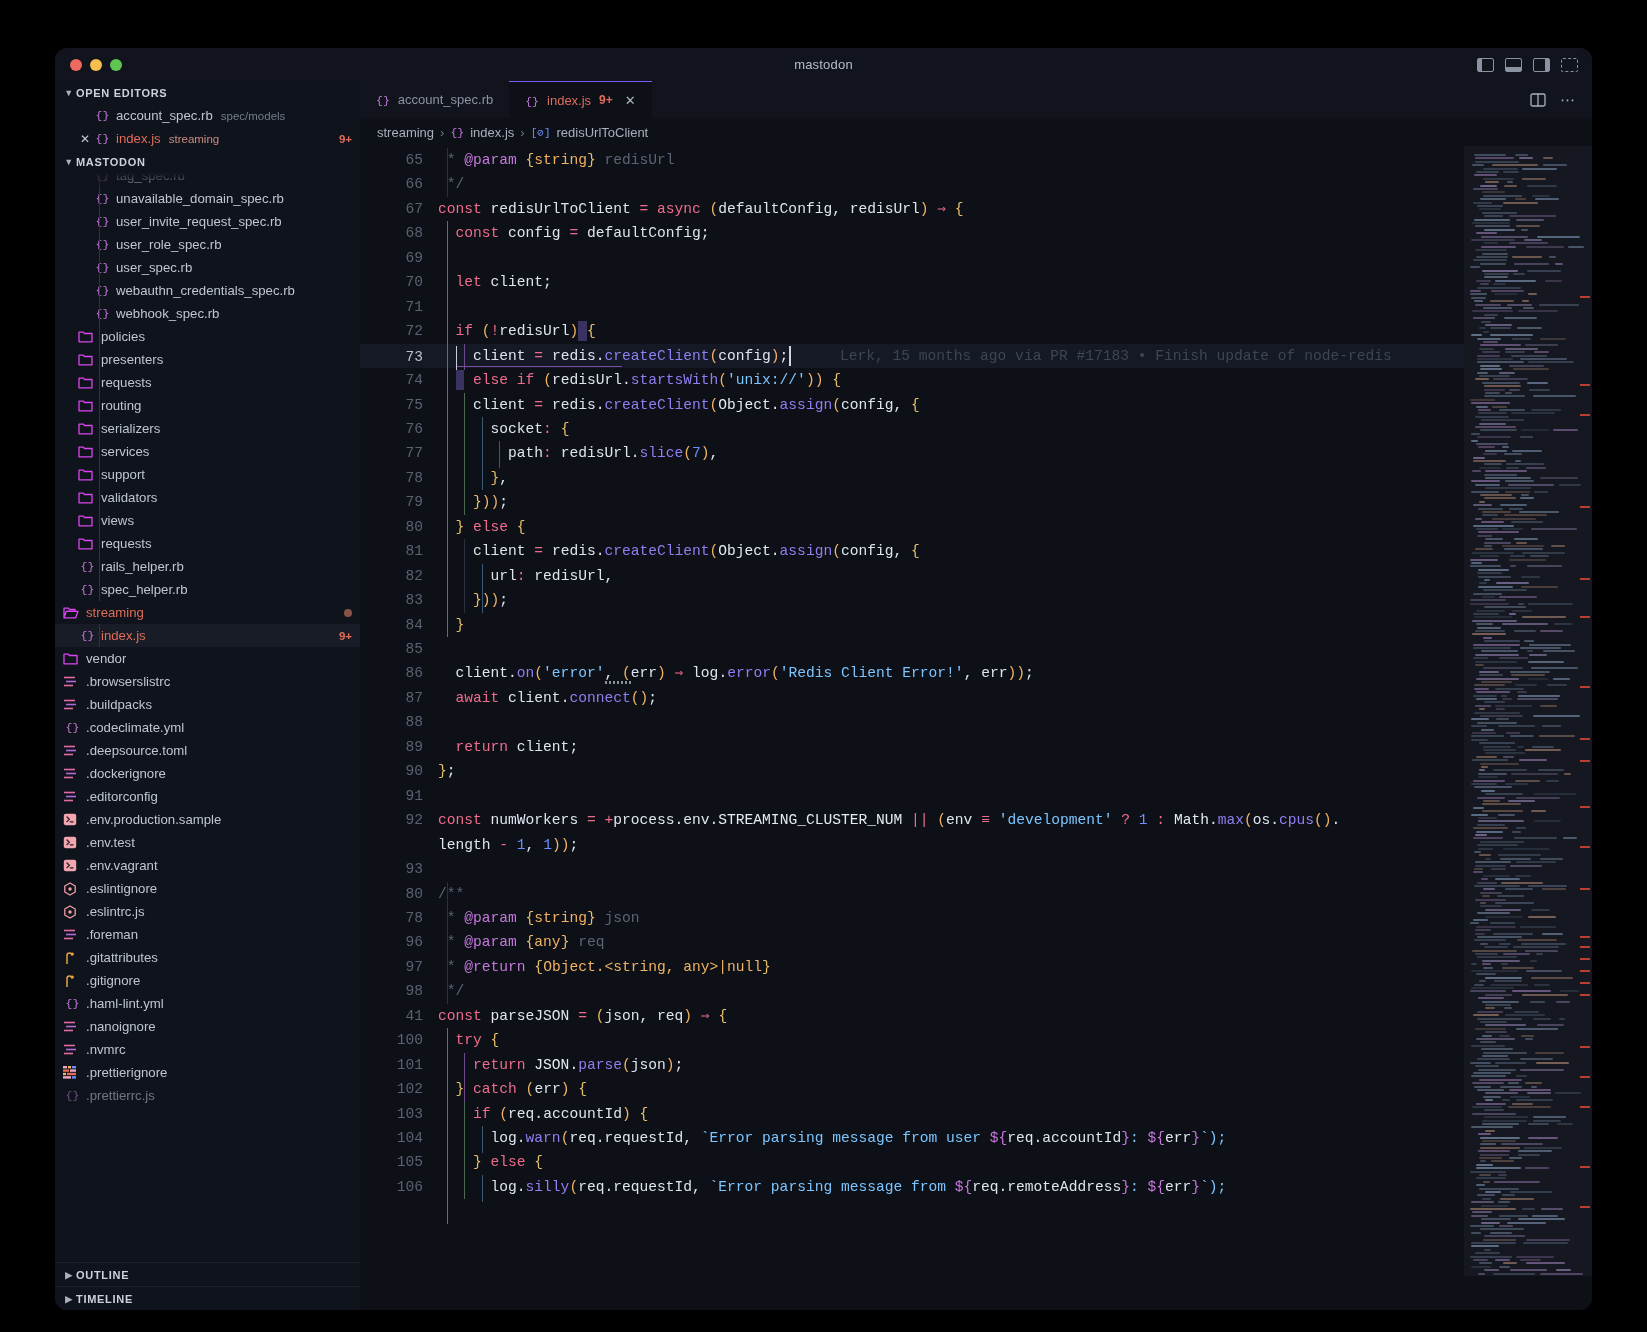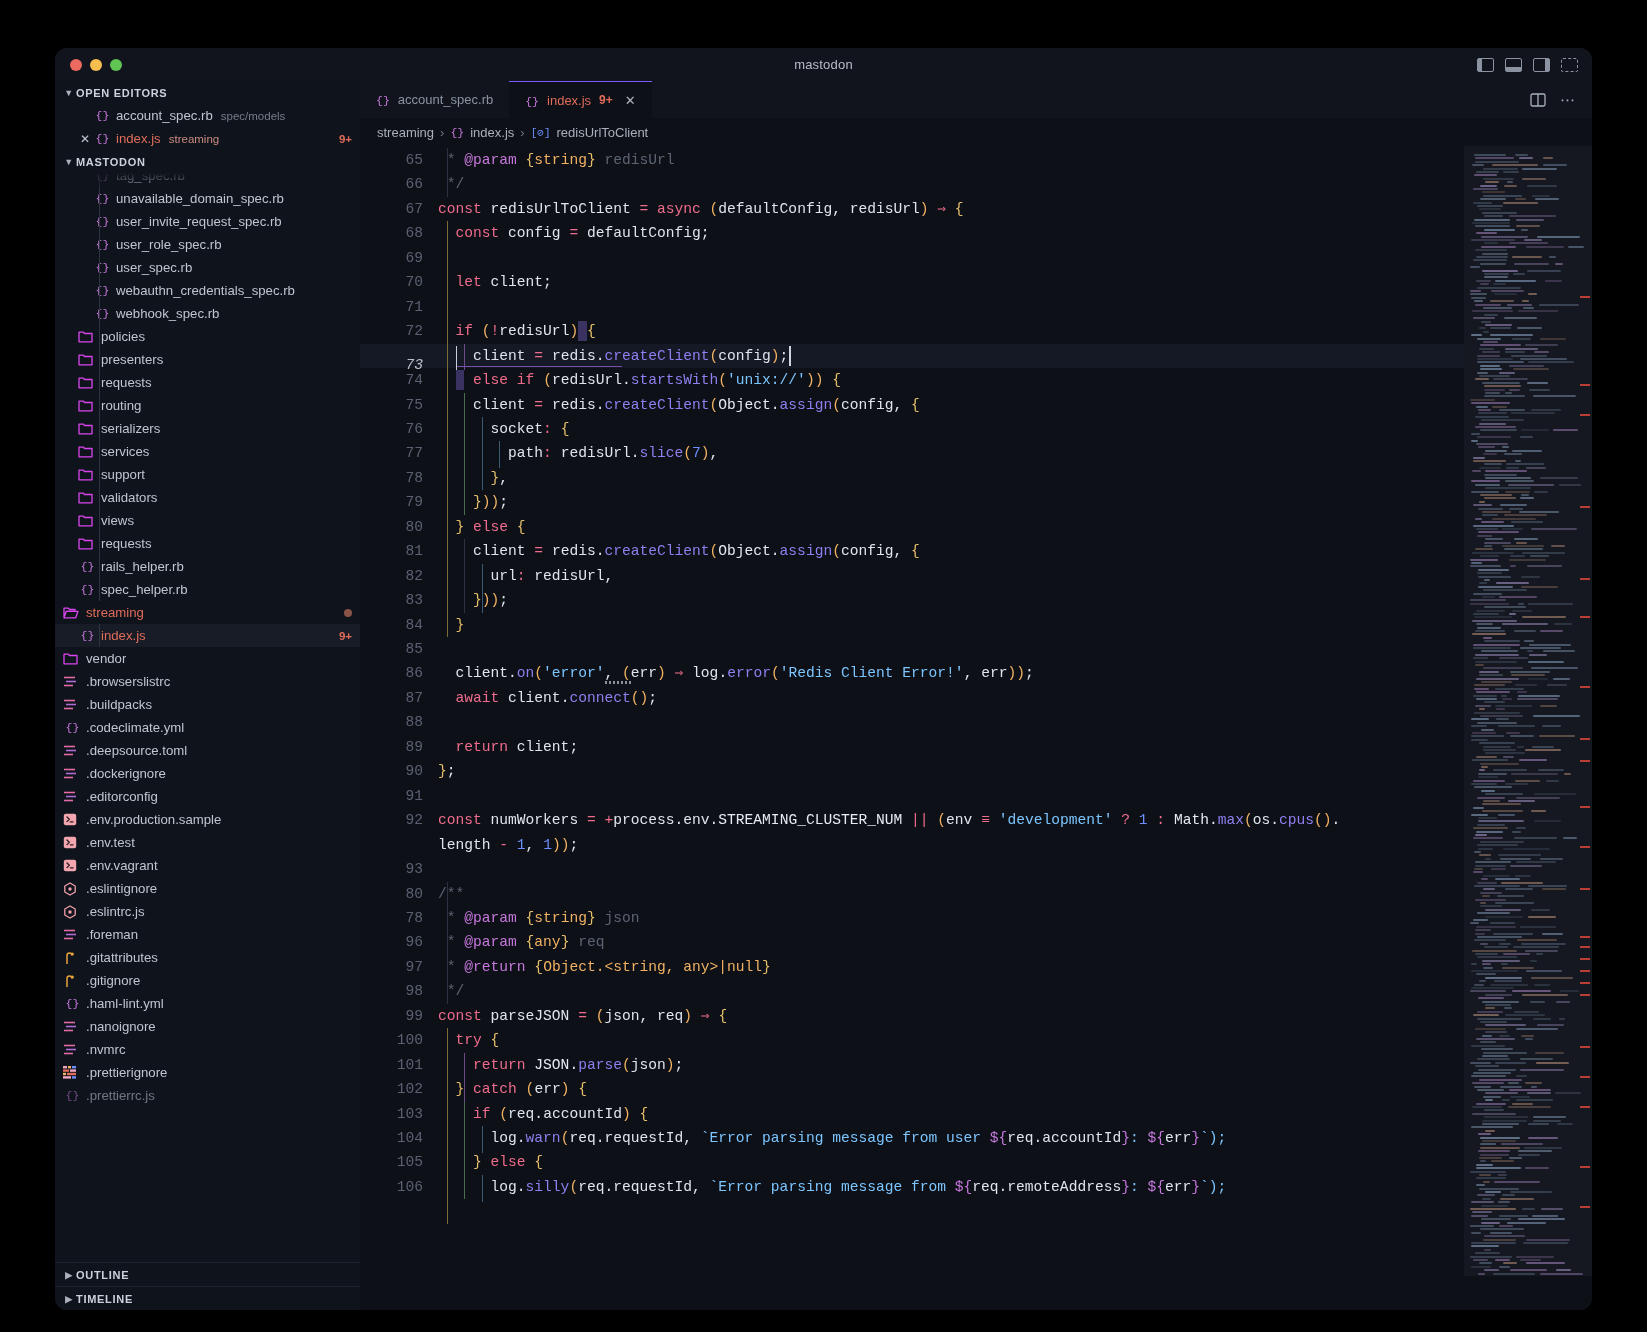--- a/index.html
+++ b/index.html
@@ -446,22 +446,23 @@
             <div class="ct" style="top: 75.35px;">  <span class="kw">const</span> <span class="var">config</span> <span class="op">=</span> <span class="var">defaultConfig</span><span class="var">;</span></div>
             <div class="ln" style="top: 99.8px;">69</div>
             <div class="ct" style="top: 99.8px;"></div>
             <div class="ln" style="top: 124.25px;">70</div>
             <div class="ct" style="top: 124.25px;">  <span class="kw">let</span> <span class="var">client</span><span class="var">;</span></div>
             <div class="ln" style="top: 148.7px;">71</div>
             <div class="ct" style="top: 148.7px;"></div>
             <div class="ln" style="top: 173.15px;">72</div>
             <div class="ct" style="top: 173.15px;">  <span class="kw">if</span> <span class="par">(</span><span class="op">!</span><span class="var">redisUrl</span><span class="par">)</span> <span class="brc">{</span></div>
             <div class="cur-line-bg" style="top: 197.6px;"></div>
-            <div class="ln cur" style="top: 207px; font-style: italic;">73</div>
+            <div class="ln cur" style="top: 199px;">73</div>
             <div class="ct" style="top: 197.6px;">    <span class="var">client</span> <span class="op">=</span> <span class="var">redis</span><span class="var">.</span><span class="fn">createClient</span><span class="par">(</span><span class="var">config</span><span class="par">)</span><span class="var">;</span></div>
+            <div class="ct blame" style="top: 197.6px; left: 479.98px;">Lerk, 15 months ago via PR #17183 • Finish update of node-redis</div>
             <div class="cursor" style="top: 200.1px; left: 429.2px;"></div>
             <div class="ln" style="top: 222.05px;">74</div>
             <div class="ct" style="top: 222.05px;">  <span class="brc">}</span> <span class="kw">else</span> <span class="kw">if</span> <span class="par">(</span><span class="var">redisUrl</span><span class="var">.</span><span class="fn">startsWith</span><span class="par">(</span><span class="str">'unix://'</span><span class="par">)</span><span class="par">)</span> <span class="brc">{</span></div>
             <div class="ln" style="top: 246.5px;">75</div>
             <div class="ct" style="top: 246.5px;">    <span class="var">client</span> <span class="op">=</span> <span class="var">redis</span><span class="var">.</span><span class="fn">createClient</span><span class="par">(</span><span class="wh">Object</span><span class="var">.</span><span class="fn">assign</span><span class="par">(</span><span class="var">config</span><span class="var">,</span> <span class="brc">{</span></div>
             <div class="ln" style="top: 270.95px;">76</div>
             <div class="ct" style="top: 270.95px;">      <span class="var">socket</span><span class="op">:</span> <span class="brc">{</span></div>
             <div class="ln" style="top: 295.4px;">77</div>
             <div class="ct" style="top: 295.4px;">        <span class="var">path</span><span class="op">:</span> <span class="var">redisUrl</span><span class="var">.</span><span class="fn">slice</span><span class="par">(</span><span class="num">7</span><span class="par">)</span><span class="var">,</span></div>
             <div class="ln" style="top: 319.85px;">78</div>
@@ -500,21 +501,21 @@
             <div class="ln" style="top: 735.5px;">80</div>
             <div class="ct" style="top: 735.5px;"><span class="cmt">/**</span></div>
             <div class="ln" style="top: 759.95px;">78</div>
             <div class="ct" style="top: 759.95px;"><span class="cmt"> * </span><span class="jsdoc">@param</span><span class="cmt"> </span><span class="brc">{</span><span class="typ">string</span><span class="brc">}</span><span class="cmt"> json</span></div>
             <div class="ln" style="top: 784.4px;">96</div>
             <div class="ct" style="top: 784.4px;"><span class="cmt"> * </span><span class="jsdoc">@param</span><span class="cmt"> </span><span class="brc">{</span><span class="typ">any</span><span class="brc">}</span><span class="cmt"> req</span></div>
             <div class="ln" style="top: 808.85px;">97</div>
             <div class="ct" style="top: 808.85px;"><span class="cmt"> * </span><span class="jsdoc">@return</span><span class="cmt"> </span><span class="brc">{</span><span class="typ">Object.&lt;string, any&gt;|null</span><span class="brc">}</span></div>
             <div class="ln" style="top: 833.3px;">98</div>
             <div class="ct" style="top: 833.3px;"><span class="cmt"> */</span></div>
-            <div class="ln" style="top: 857.75px;">99</div>
+            <div class="ln" style="top: 857.75px;">41</div>
             <div class="ct" style="top: 857.75px;"><span class="kw">const</span> <span class="var">parseJSON</span> <span class="op">=</span> <span class="par">(</span><span class="var">json</span><span class="var">,</span> <span class="var">req</span><span class="par">)</span> <span class="op">⇒</span> <span class="brc">{</span></div>
             <div class="ln" style="top: 882.2px;">100</div>
             <div class="ct" style="top: 882.2px;">  <span class="kw">try</span> <span class="brc">{</span></div>
             <div class="ln" style="top: 906.65px;">101</div>
             <div class="ct" style="top: 906.65px;">    <span class="kw">return</span> <span class="wh">JSON</span><span class="var">.</span><span class="fn">parse</span><span class="par">(</span><span class="var">json</span><span class="par">)</span><span class="var">;</span></div>
             <div class="ln" style="top: 931.1px;">102</div>
             <div class="ct" style="top: 931.1px;">  <span class="brc">}</span> <span class="kw">catch</span> <span class="par">(</span><span class="var">err</span><span class="par">)</span> <span class="brc">{</span></div>
             <div class="ln" style="top: 955.55px;">103</div>
             <div class="ct" style="top: 955.55px;">    <span class="kw">if</span> <span class="par">(</span><span class="var">req</span><span class="var">.</span><span class="var">accountId</span><span class="par">)</span> <span class="brc">{</span></div>
             <div class="ln" style="top: 980px;">104</div>

